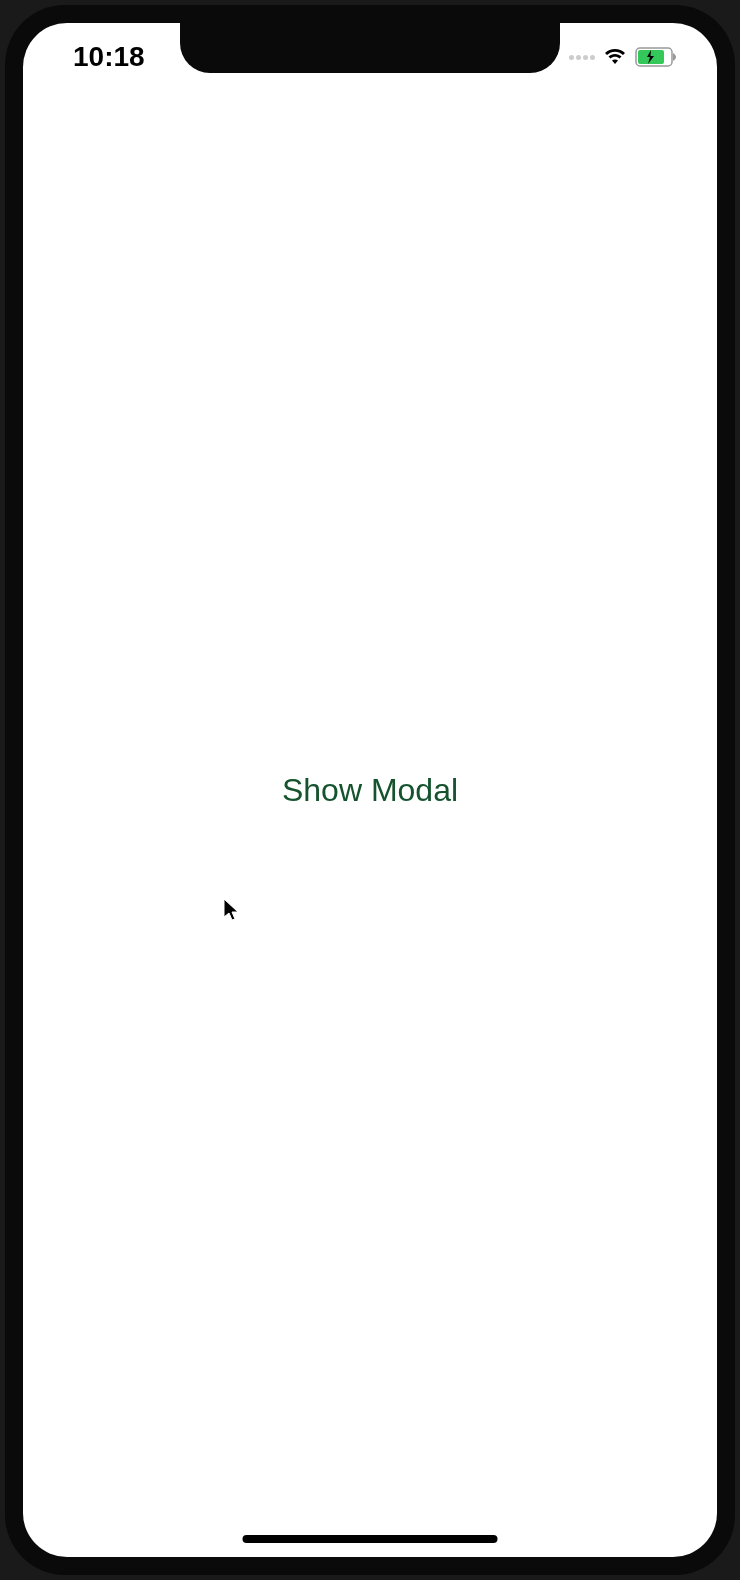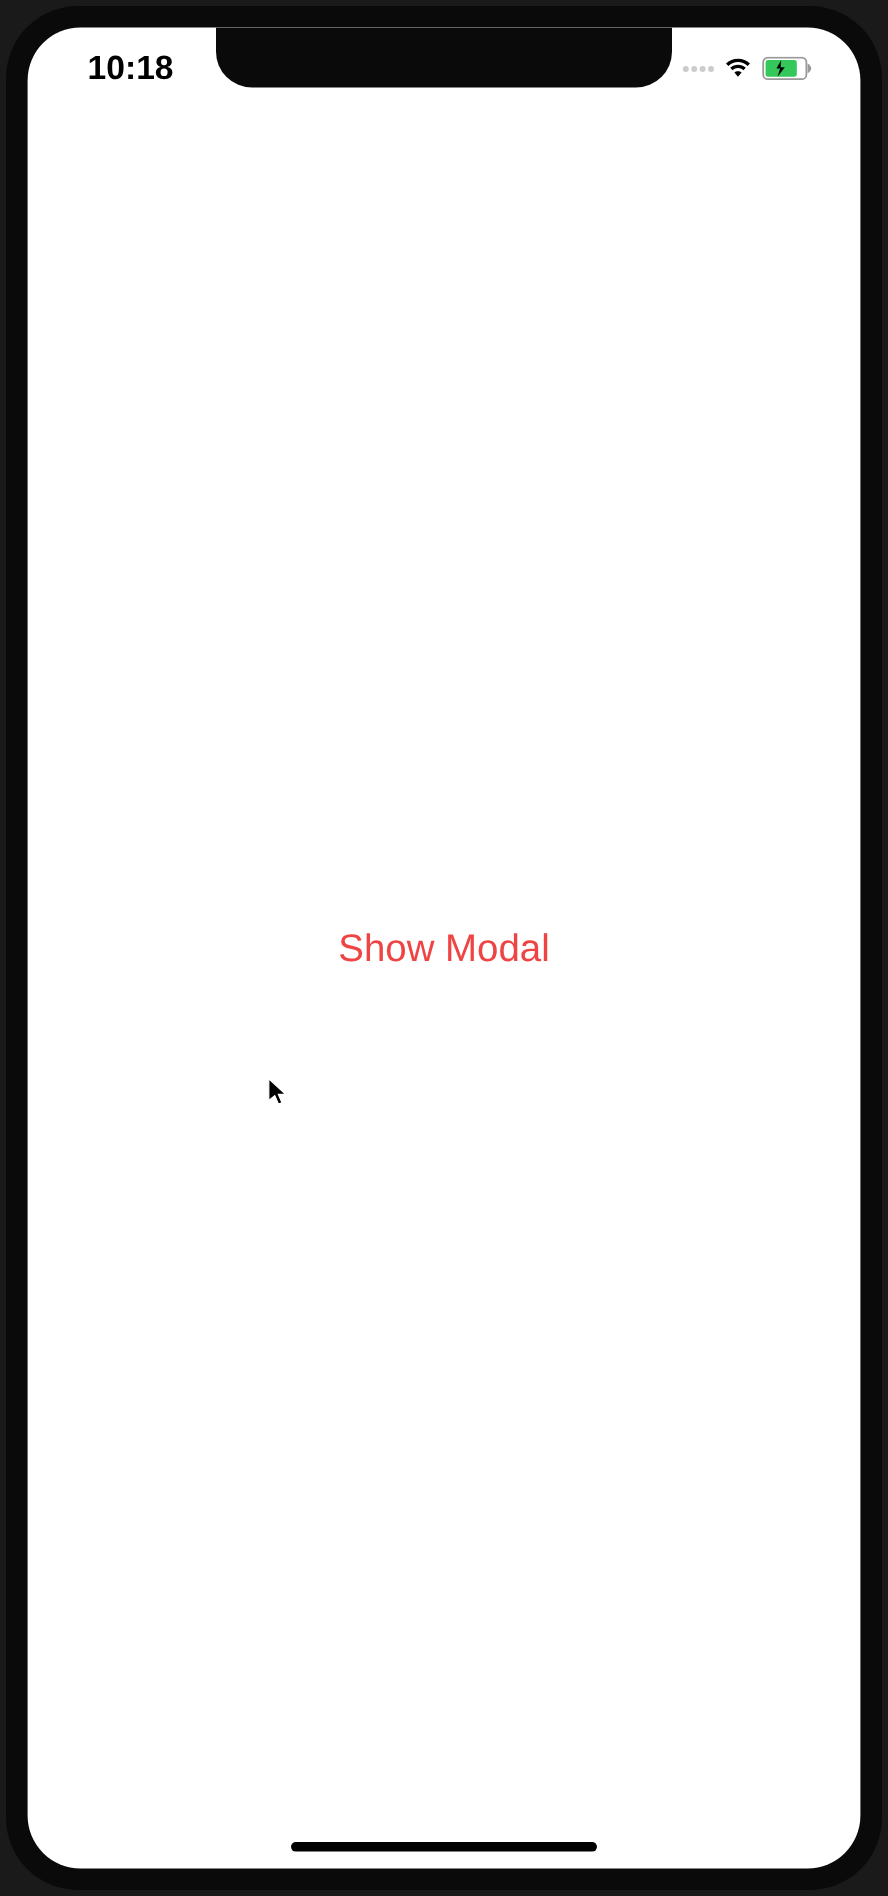--- a/index.html
+++ b/index.html
@@ -106,21 +106,21 @@
       width: 100%;
       height: 100%;
       display: flex;
       align-items: center;
       justify-content: center;
     }
     
     .show-modal-button {
       font-size: 32px;
       font-weight: 400;
-      color: #ef4444;
+      color: #14532d;
       background: none;
       border: none;
       cursor: pointer;
       font-family: inherit;
     }
     
     .cursor {
       position: absolute;
       left: 200px;
       top: 875px;

